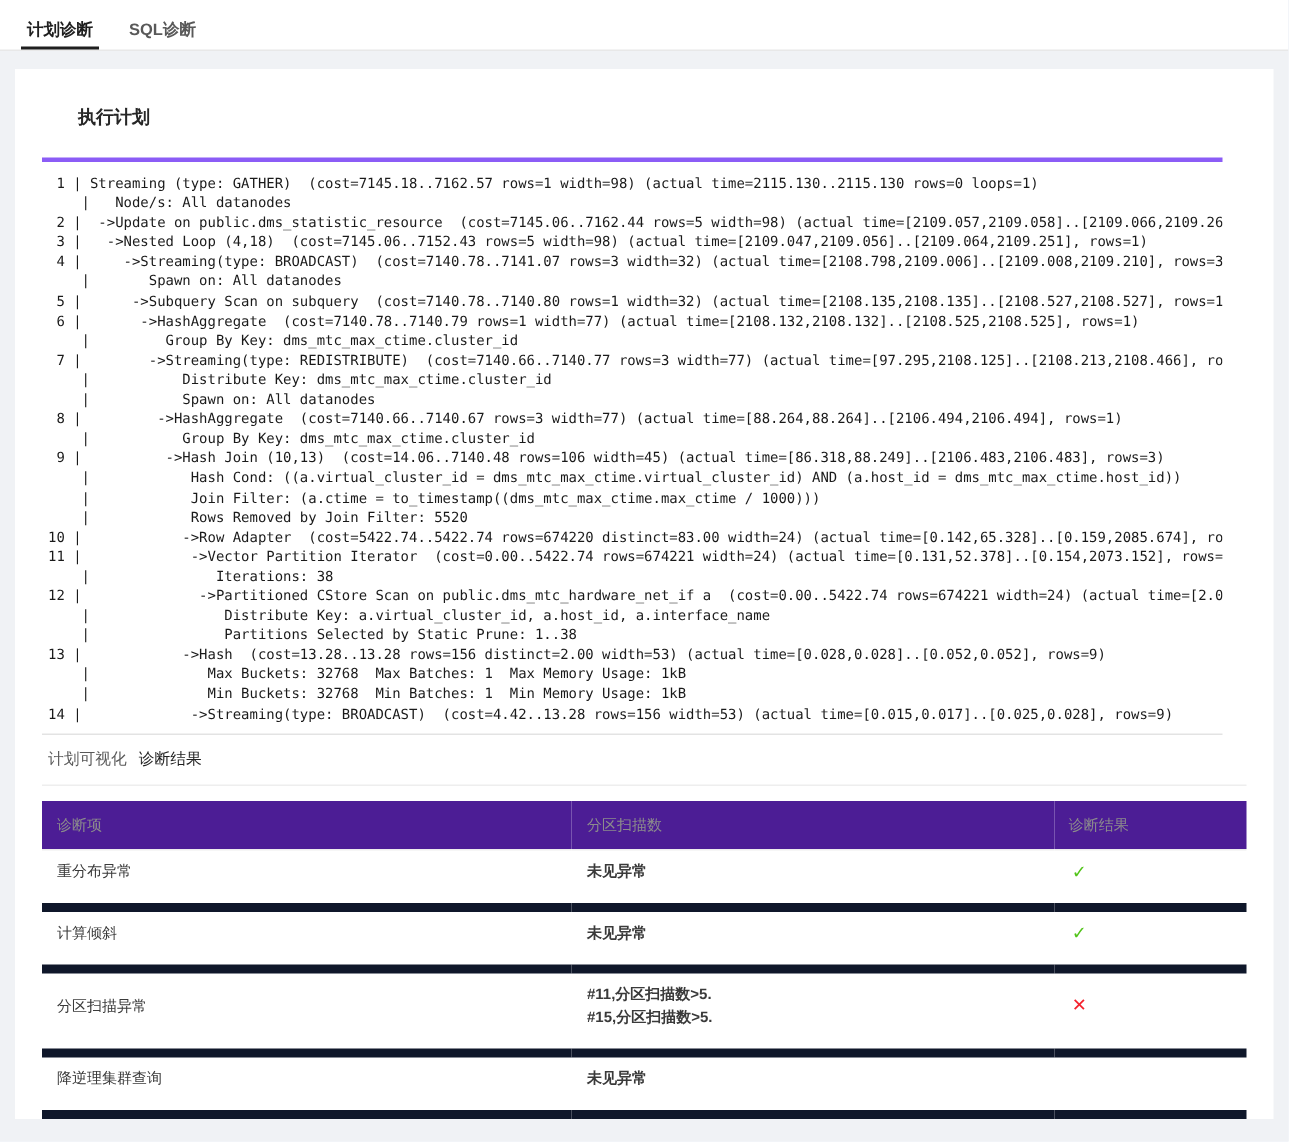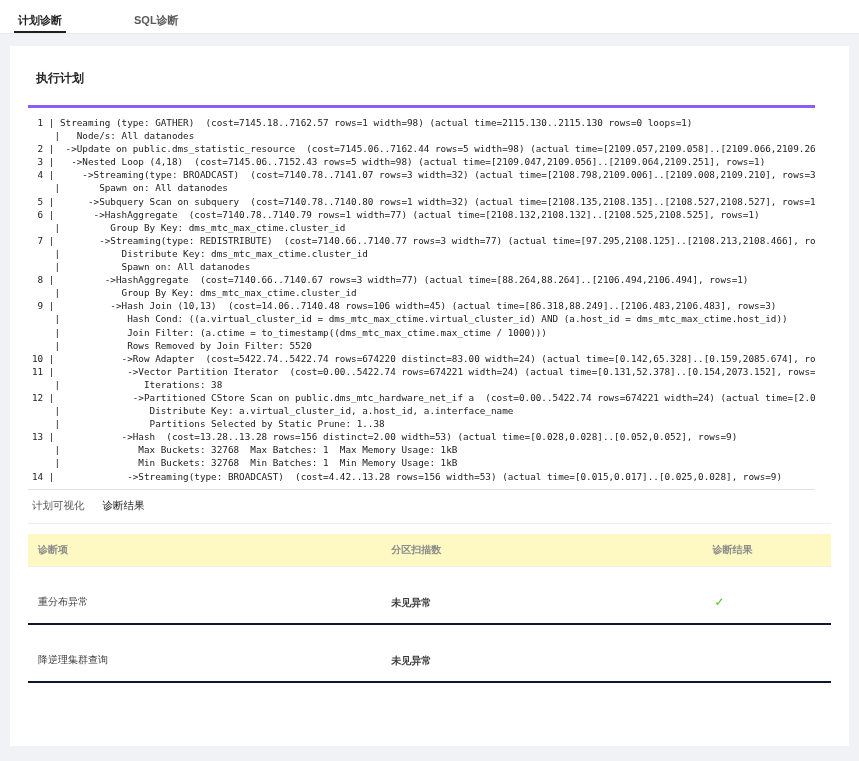--- a/index.html
+++ b/index.html
@@ -18,21 +18,20 @@
     overflow: hidden;
   }
   
   .topbar {
     background: #ffffff;
     height: 34px;
     display: flex;
     align-items: flex-end;
     padding-left: 6px;
     border-bottom: 1px solid #e8e8e8;
-    gap: 48px;
   }
   .top-tab {
     font-size: 11px;
     color: #595959;
     padding: 0 12px 7px 12px;
     cursor: pointer;
     position: relative;
     line-height: 1;
     font-weight: bold;
   }
@@ -53,21 +52,21 @@
   .card {
     background: #ffffff;
     margin: 12px 10px 0 10px;
     padding: 16px 18px 0 18px;
     min-height: 700px;
   }
   .card-title {
     font-size: 12px;
     font-weight: bold;
     color: #262626;
-    margin: 8px 0 18px 8px;
+    margin: 8px 0 18px 24px;
   }
   
   .plan-box {
     border-top: 3px solid #8b5cf6;
     border-bottom: 1px solid #e3e3e3;
     padding: 8px 0 6px 0;
     margin: 0 16px 0 0;
   }
   .plan-pre {
     font-family: "DejaVu Sans Mono", "Liberation Mono", monospace;
@@ -76,21 +75,21 @@
     color: #1a1a1a;
     white-space: pre;
     margin: 0;
     padding: 0 0 0 4px;
     overflow: hidden;
   }
   
   .subtabs {
     display: flex;
     align-items: center;
-    gap: 14px;
+    gap: 4px;
     padding: 7px 0 6px 2px;
     border-bottom: 1px solid #eeeeee;
     font-family: Liberation Serif, serif;
   }
   .sub-tab {
     font-size: 10.5px;
     color: #595959;
     cursor: pointer;
     padding: 2px 2px 4px 2px;
   }
@@ -100,31 +99,31 @@
   
   table.diag {
     width: 100%;
     border-collapse: collapse;
     margin-top: 10px;
     table-layout: fixed;
   }
   table.diag th {
     text-align: left;
     font-size: 10px;
-    font-weight: bold;
+    font-weight: normal;
     color: #8c8c8c;
     padding: 9px 6px 9px 10px;
     border-bottom: 1px solid #ededed;
-    background: #fef9c3;
+    background: #4c1d95;
   }
   table.diag td {
     font-size: 10px;
     color: #3a3a3a;
-    padding: 28px 6px 13px 10px;
-    border-bottom: 2px solid #0f172a;
+    padding: 7px 6px 13px 10px;
+    border-bottom: 6px solid #0f172a;
     vertical-align: middle;
   }
   .col-item { width: 44%; }
   .col-info { width: 40%; }
   .col-res  { width: 16%; }
   .res-cell { text-align: left; padding-left: 12px !important; }
   .mark-ok {
     color: #52c41a;
     font-size: 12px;
     line-height: 1;
@@ -204,20 +203,35 @@
       </thead>
       <tbody>
         <tr>
           <td>重分布异常</td>
           <td class="info-lines">未见异常</td>
           <td class="res-cell">
             <span class="mark-ok">✓</span>
           </td>
         </tr>
         <tr>
+          <td>计算倾斜</td>
+          <td class="info-lines">未见异常</td>
+          <td class="res-cell">
+            <span class="mark-ok">✓</span>
+          </td>
+        </tr>
+        <tr>
+          <td>分区扫描异常</td>
+          <td class="info-lines">#11,分区扫描数&gt;5.
+#15,分区扫描数&gt;5.</td>
+          <td class="res-cell">
+            <span class="mark-bad">✕</span>
+          </td>
+        </tr>
+        <tr>
           <td>降逆理集群查询</td>
           <td class="info-lines">未见异常</td>
           <td class="res-cell">
             
           </td>
         </tr>
       </tbody>
     </table>
 
   </div>

